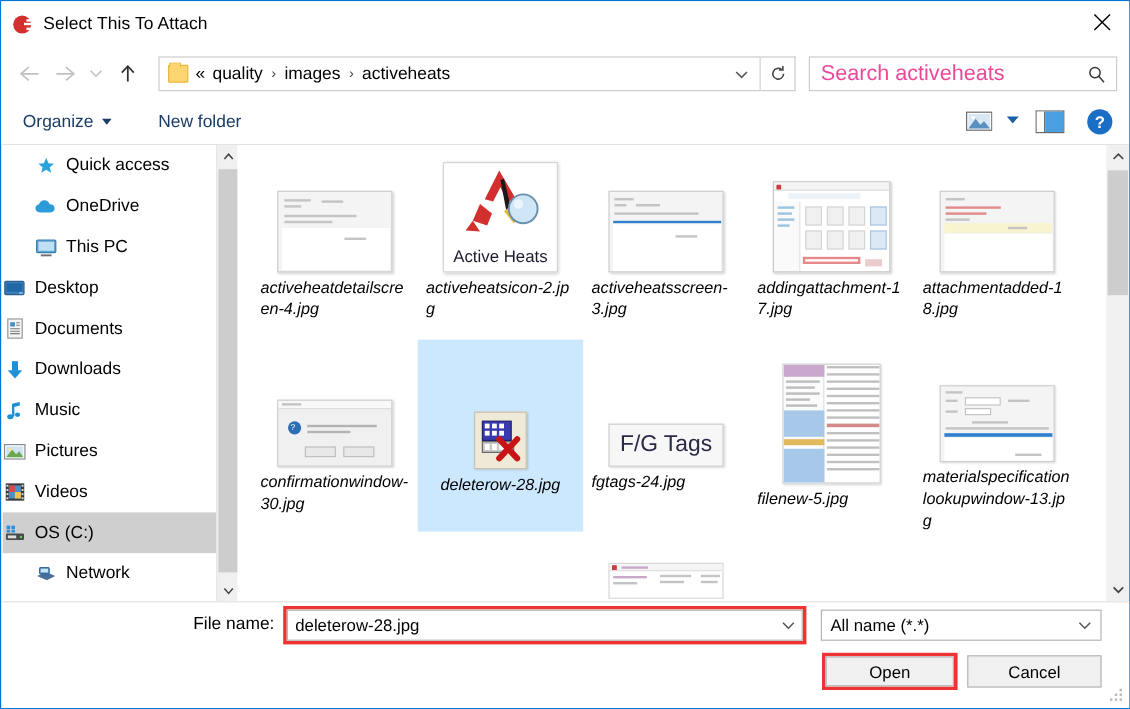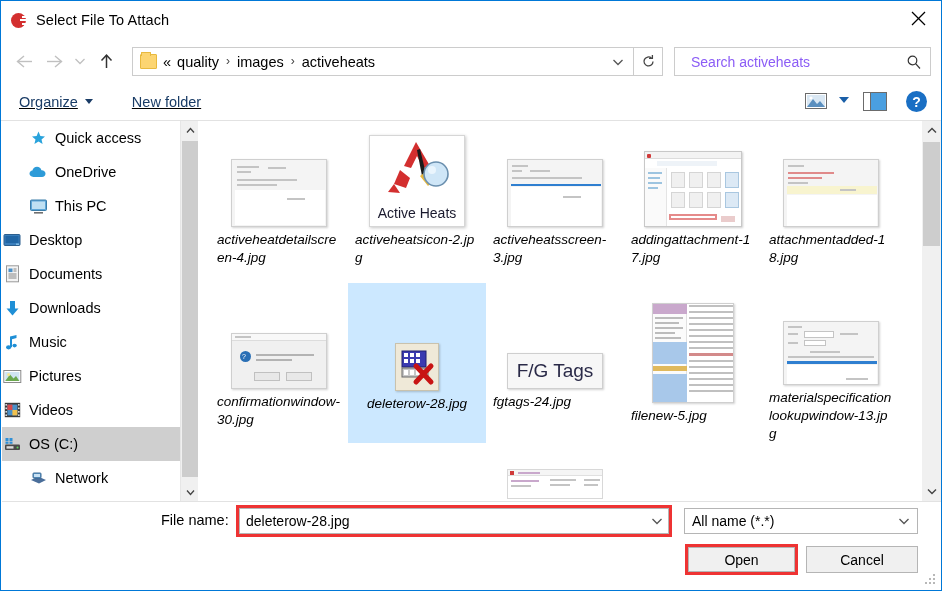--- a/index.html
+++ b/index.html
@@ -100,33 +100,33 @@
     border: 1px solid #ccc; border-left: none; background: #ffffff;
     display: flex; align-items: center; justify-content: center;
   }
   #searchbox {
     position: absolute; left: 673px; top: 46px;
     width: 257px; height: 29px;
     border: 1px solid #ccc; background: #ffffff;
     display: flex; align-items: center;
   }
   #search-placeholder {
-    font-size: 14px; color: #8b5cf6; margin-left: 16px;
+    font-size: 18px; color: #ec4899; margin-left: 9px;
   }
   #search-icon {
     position: absolute; right: 8px; top: 6px;
   }
 
   
   #commandbar {
     position: absolute; left: 0; top: 82px;
     width: 940px; height: 38px;
     background: #ffffff;
     border-bottom: 1px solid #e2e2e2;
-    display: flex; align-items: center; text-decoration: underline;
+    display: flex; align-items: center;
   }
   #organize-button {
     display: flex; align-items: center; margin-left: 18px;
   }
   #organize-label { font-size: 14.5px; color: #1a3c66; }
   #organize-caret {
     width: 0; height: 0; margin-left: 7px;
     border-left: 4.5px solid transparent; border-right: 4.5px solid transparent;
     border-top: 5px solid #1a3c66;
   }
@@ -372,21 +372,21 @@
 
 <div id="dialog">
 
   <div id="titlebar">
     <div id="title-icon">
       <div class="ball"></div>
       <div class="bar1"></div>
         <div class="bar2"></div>
         <div class="bar3"></div>
     </div>
-    <div id="title-text">Select File To Attach</div>
+    <div id="title-text">Select This To Attach</div>
     <div id="close-button">
       <svg width="17" height="17" viewBox="0 0 17 17">
         <line x1="2" y1="2" x2="15" y2="15" stroke="#000" stroke-width="1.2"></line>
         <line x1="15" y1="2" x2="2" y2="15" stroke="#000" stroke-width="1.2"></line>
       </svg>
     </div>
   </div>
 
   <div id="navrow">
     <div class="navbtn" id="nav-back">

